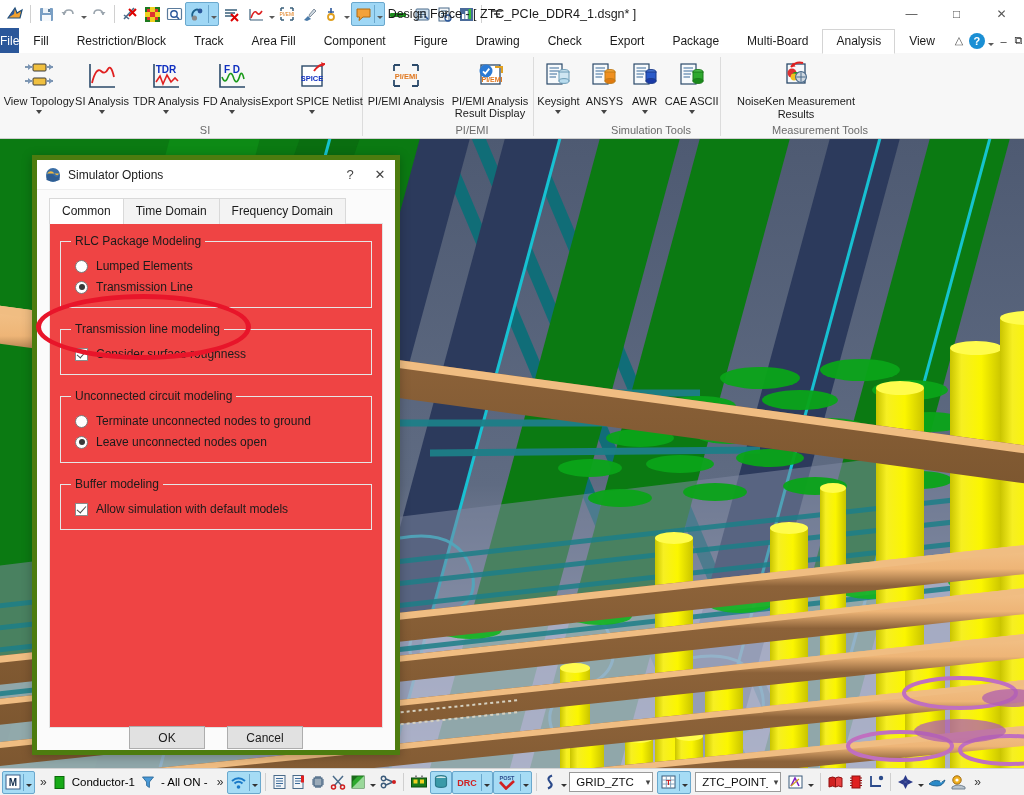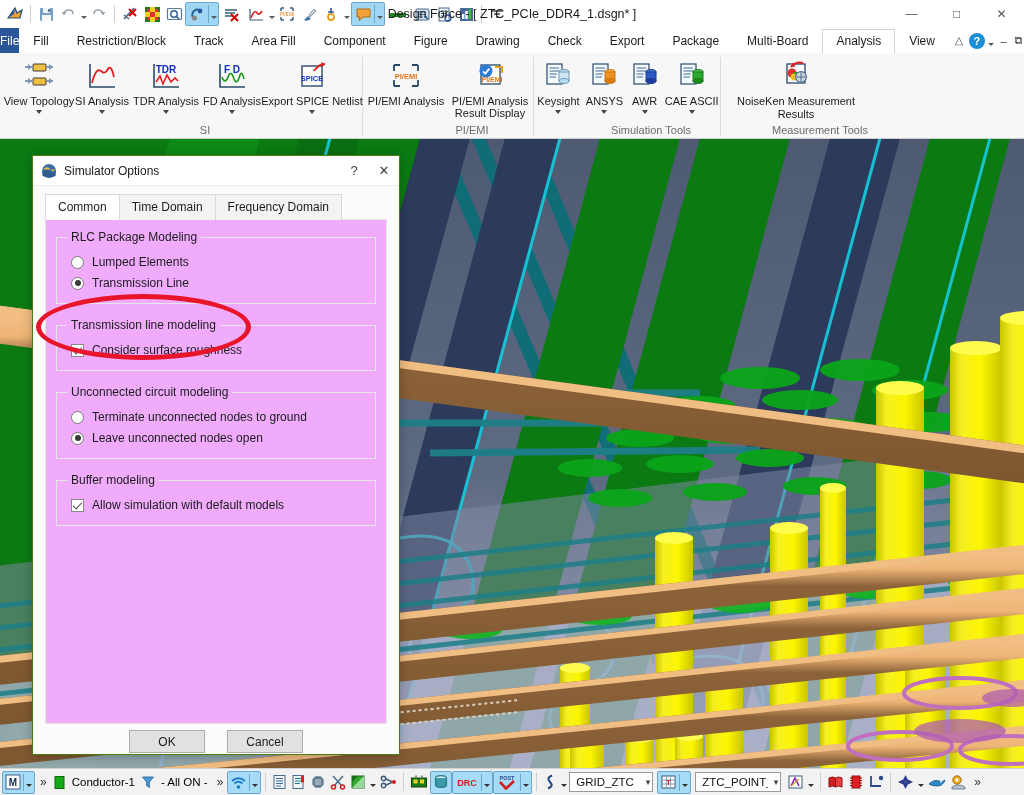--- a/index.html
+++ b/index.html
@@ -125,21 +125,21 @@
   .canvas3d {
     position:absolute; left:0; top:138px; width:1024px; height:630px;
     overflow:hidden; background:#5f6b82;
   }
   .canvas3d svg { display:block; }
 
   
   .dialog {
     position:absolute; left:32px; top:155px; width:368px; height:600px;
     background:#fbfbfb;
-    border:1px solid #4d7c0f;
+    border:5px solid #4d7c0f;
     box-shadow:0 2px 10px rgba(0,0,0,.25);
     box-sizing:border-box;
     z-index:50;
   }
   .dlg-title {
     height:29px; background:#ffffff; display:flex; align-items:center;
     border-bottom:1px solid #efefef;
   }
   .dlg-ico {
     width:16px;height:16px;margin-left:8px;margin-right:7px;
@@ -152,21 +152,21 @@
   .dlg-body { padding:0 12px; position:relative; height:calc(100% - 29px); box-sizing:border-box;}
 
   .tabs2 { display:flex; margin-top:8px; position:relative; z-index:2; }
   .tab2 {
     padding:5px 12px 6px 12px; font-size:12px; color:#1b1b1b;
     border:1px solid #d9d9d9; border-bottom:none; background:#f3f3f3;
     margin-right:-1px; box-sizing:border-box;
   }
   .tab2.active { background:#ffffff; border-color:#d9d9d9; position:relative; }
   .tabpane {
-    border:1px solid #e3e3e3; background:#f0abfc; margin-top:-1px;
+    border:1px solid #e3e3e3; background:#ef4444; margin-top:-1px;
     padding:10px 10px 10px 10px; height:505px; box-sizing:border-box; position:relative;
   }
 
   fieldset.grp {
     border:1px solid #e6e6e6; border-radius:0;
     margin:0 0 14px 0; padding:4px 8px 10px 8px;
   }
   fieldset.grp legend { font-size:12px; color:#1b1b1b; padding:0 4px; margin-left:2px; }
   .optrow { display:flex; align-items:center; margin:7px 0 3px 6px; font-size:12px; color:#1b1b1b;}
   .radio {

